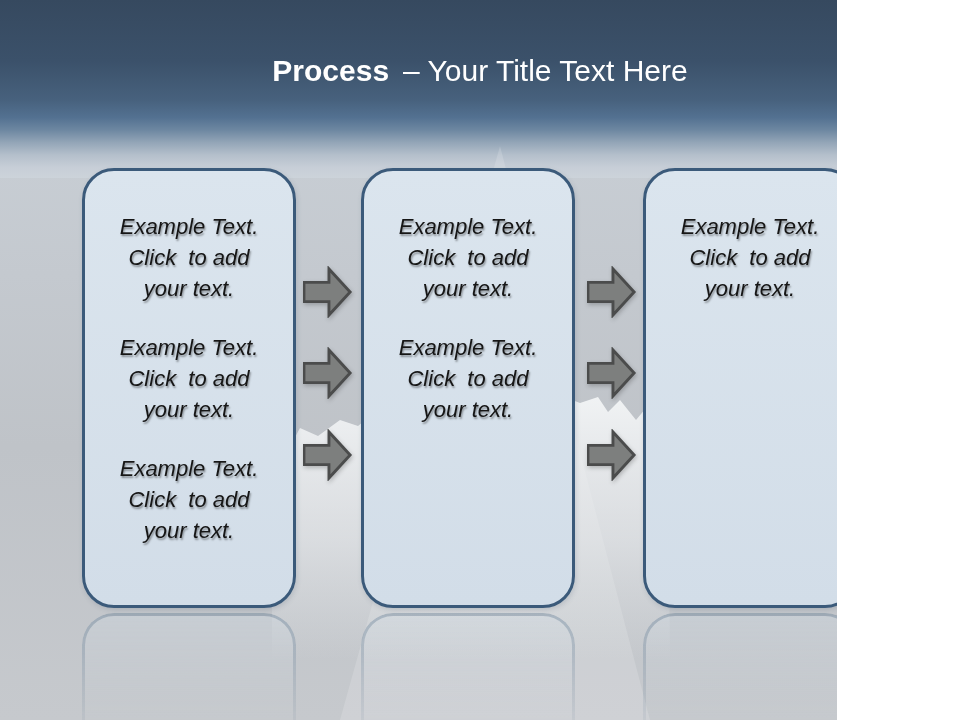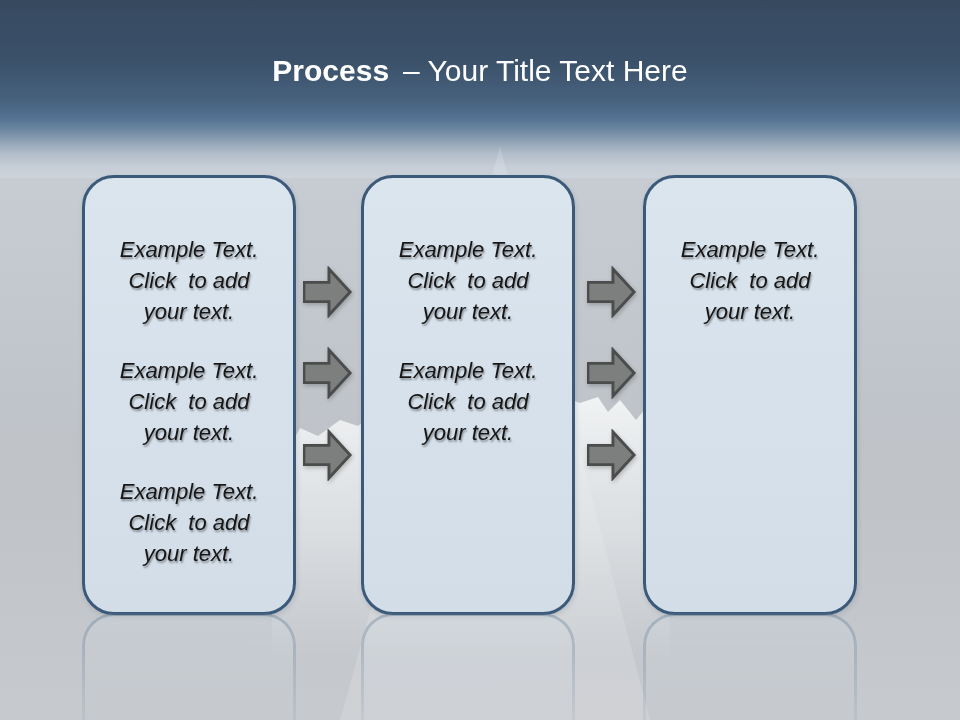--- a/index.html
+++ b/index.html
@@ -1,18 +1,18 @@
 <!DOCTYPE html>
 <html><head>
 <meta charset="utf-8">
 <style>
   html,body{margin:0;padding:0;}
   .slide{
     position:relative;
-    width:960px;height:720px;
+    width:837px;height:720px;
     overflow:hidden;
     background:linear-gradient(180deg,#ccd3da 0%,#c4c9cf 38%,#bfc3c8 62%,#c6c9cd 100%);
     font-family:"Liberation Sans", sans-serif;
   }
   
   .header{
     position:absolute;top:0;left:0;width:960px;height:178px;
     background:linear-gradient(180deg,
       #36495f 0%, #3b516a 34%, #47617d 56%, #537191 66%,
       #6d87a1 73%, #93a5b7 80%, #b4bfcb 87%, #c7ced7 94%, #ccd3da 100%);
@@ -25,22 +25,21 @@
   .title .bold{font-weight:bold;margin-right:14px;}
   
   .mountains{position:absolute;top:0;left:0;}
   
   .pbox{
     position:absolute;top:168px;width:214px;height:440px;
     box-sizing:border-box;
     background:linear-gradient(180deg,#dbe5ee 0%,#d2dde8 100%);
     border:3.5px solid #3b5a7a;border-radius:32px;
     box-shadow:1px 2px 5px rgba(60,80,100,0.18);
-    padding-top:56px;
-    margin-top:7px;
+    padding-top:40px;
   }
   .pbox.b1{left:82px;}
   .pbox.b2{left:361px;}
   .pbox.b3{left:643px;}
   .para{margin:0 0 28px 0;}
   .text-line{
     text-align:center;font-style:italic;font-size:22px;line-height:31px;
     color:#161616;white-space:pre;
     text-shadow:1px 2px 2px rgba(0,0,0,0.38);
   }

